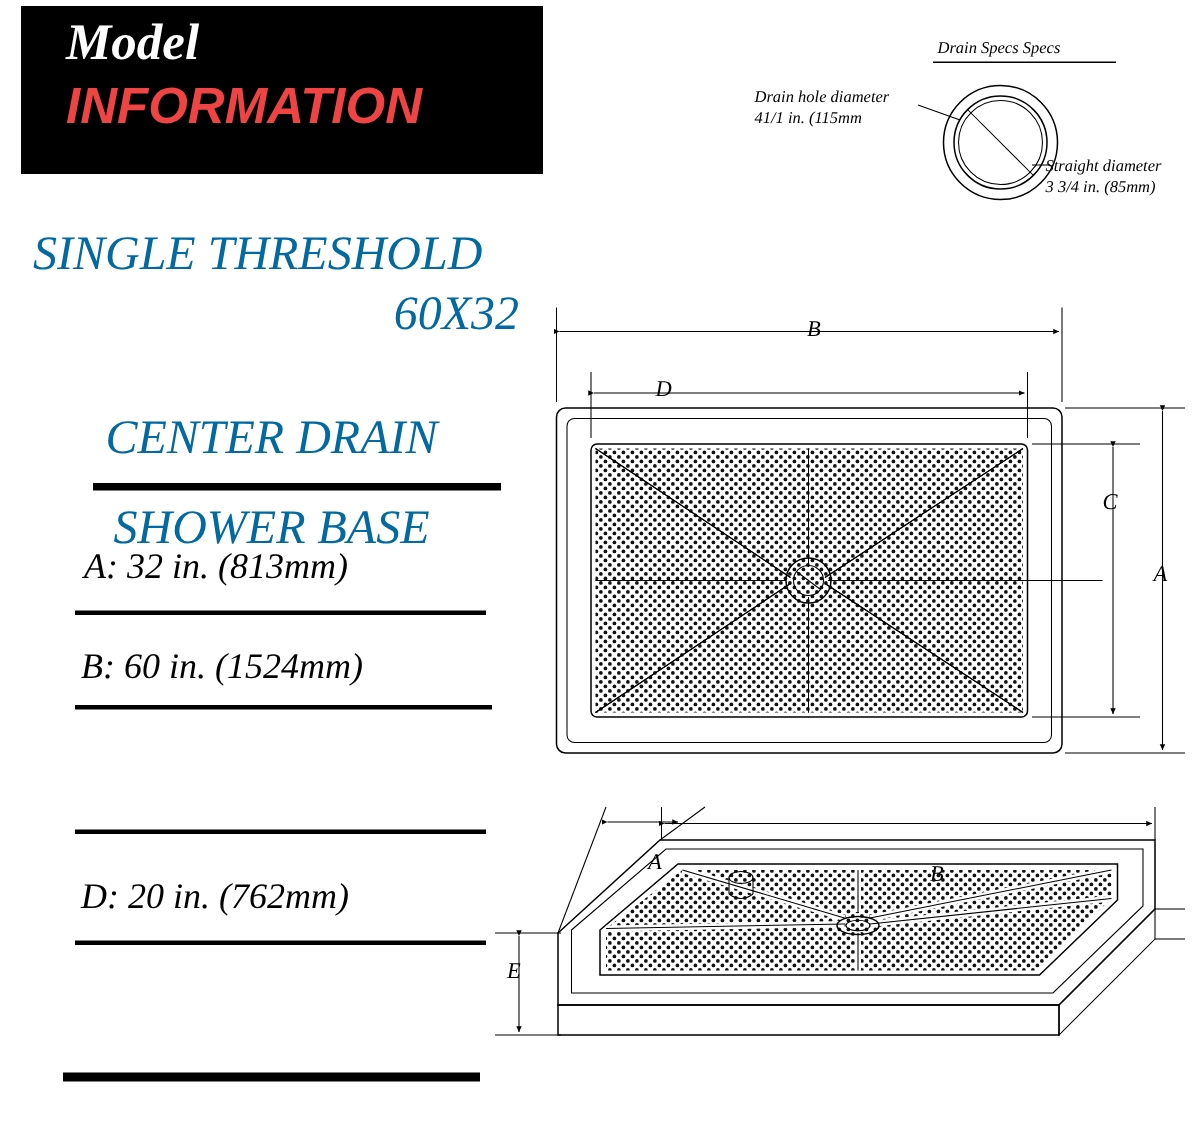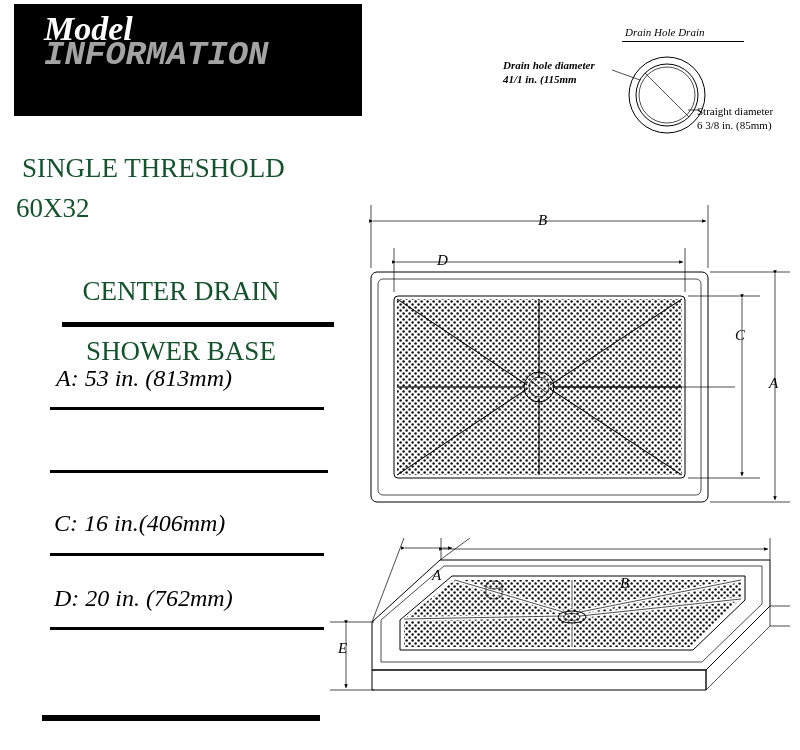--- a/index.html
+++ b/index.html
@@ -33,43 +33,44 @@
     font-family: "Liberation Serif", serif;
     font-style: italic;
     font-weight: bold;
     font-size: 34px;
     color: #ffffff;
     letter-spacing: 0px;
   }
   .header-line2 {
     position: absolute;
     left: 30px;
-    top: 32px;
-    font-family: Liberation Mono, monospace;
+    top: 48px;
+    font-family: Liberation Sans, sans-serif;
     font-style: italic;
     font-weight: bold;
     font-size: 34px;
-    color: #a3a3a3;
+    color: #ef4444;
   }
 
   
   .title-wrap {
     position: absolute;
     left: 16px;
     top: 148px;
     width: 330px;
     text-align: center;
     font-family: "Liberation Serif", serif;
-    font-size: 27px;
+    font-style: italic;
+    font-size: 32px;
     line-height: 40px;
-    color: #14532d;
+    color: #0369a1;
   }
   .title-wrap div { white-space: nowrap; }
   .t-l1 { text-align: left; padding-left: 6px;}
-  .t-l2 { text-align: left; }
+  .t-l2 { text-align: right; }
   .t-l3 { text-align: center; margin-top: 43px; }
   .t-l4 { text-align: center; margin-top: 20px; }
 
   
   .rule {
     position: absolute;
     background: #000000;
   }
   .spec {
     position: absolute;
@@ -99,27 +100,27 @@
   }
   .dh-lab1 {
     position: absolute;
     left: 503px;
     top: 58px;
     font-family: "Liberation Serif", serif;
     font-style: italic;
     font-size: 11px;
     line-height: 14px;
     text-align: left;
-    font-weight: bold;
   }
   .dh-lab2 {
     position: absolute;
     left: 697px;
     top: 104px;
     font-family: "Liberation Serif", serif;
+    font-style: italic;
     font-size: 11px;
     line-height: 14px;
     text-align: center;
   }
 
   
   .dim {
     position: absolute;
     font-family: "Liberation Serif", serif;
     font-style: italic;
@@ -148,30 +149,30 @@
     <div class="t-l4">SHOWER BASE</div>
   </div>
 
   <div class="rule" style="left:62px;  top:322px; width:272px; height:5px;"></div>
   <div class="rule" style="left:50px;  top:407px; width:274px; height:3px;"></div>
   <div class="rule" style="left:50px;  top:470px; width:278px; height:3px;"></div>
   <div class="rule" style="left:50px;  top:553px; width:274px; height:3px;"></div>
   <div class="rule" style="left:50px;  top:627px; width:274px; height:3px;"></div>
   <div class="rule" style="left:42px;  top:715px; width:278px; height:6px;"></div>
 
-  <div class="spec" style="left:56px; top:365px;">A: 53 in. (813mm)</div>
-  <div class="spec" style="left:54px; top:510px;">C: 16 in.(406mm)</div>
+  <div class="spec" style="left:56px; top:365px;">A: 32 in. (813mm)</div>
+  <div class="spec" style="left:54px; top:432px;">B: 60 in. (1524mm)</div>
   <div class="spec" style="left:54px; top:585px;">D: 20 in. (762mm)</div>
 
-  <div class="dh-title">Drain Hole Drain</div>
+  <div class="dh-title">Drain Specs Specs</div>
   <div class="dh-underline"></div>
   <div class="dh-lab1">Drain hole diameter</div>
   <div class="dh-lab1" style="top:72px;">41/1 in. (115mm</div>
   <div class="dh-lab2">Straight diameter</div>
-  <div class="dh-lab2" style="top:118px;">6 3/8 in. (85mm)</div>
+  <div class="dh-lab2" style="top:118px;">3 3/4 in. (85mm)</div>
 
   <div class="dim" style="left:538px; top:212px;">B</div>
   <div class="dim" style="left:437px; top:252px;">D</div>
   <div class="dim" style="left:735px; top:327px;">C</div>
   <div class="dim" style="left:769px; top:375px;">A</div>
 
   <div class="dim" style="left:432px; top:567px;">A</div>
   <div class="dim" style="left:620px; top:575px;">B</div>
   <div class="dim" style="left:338px; top:640px;">E</div>
 

